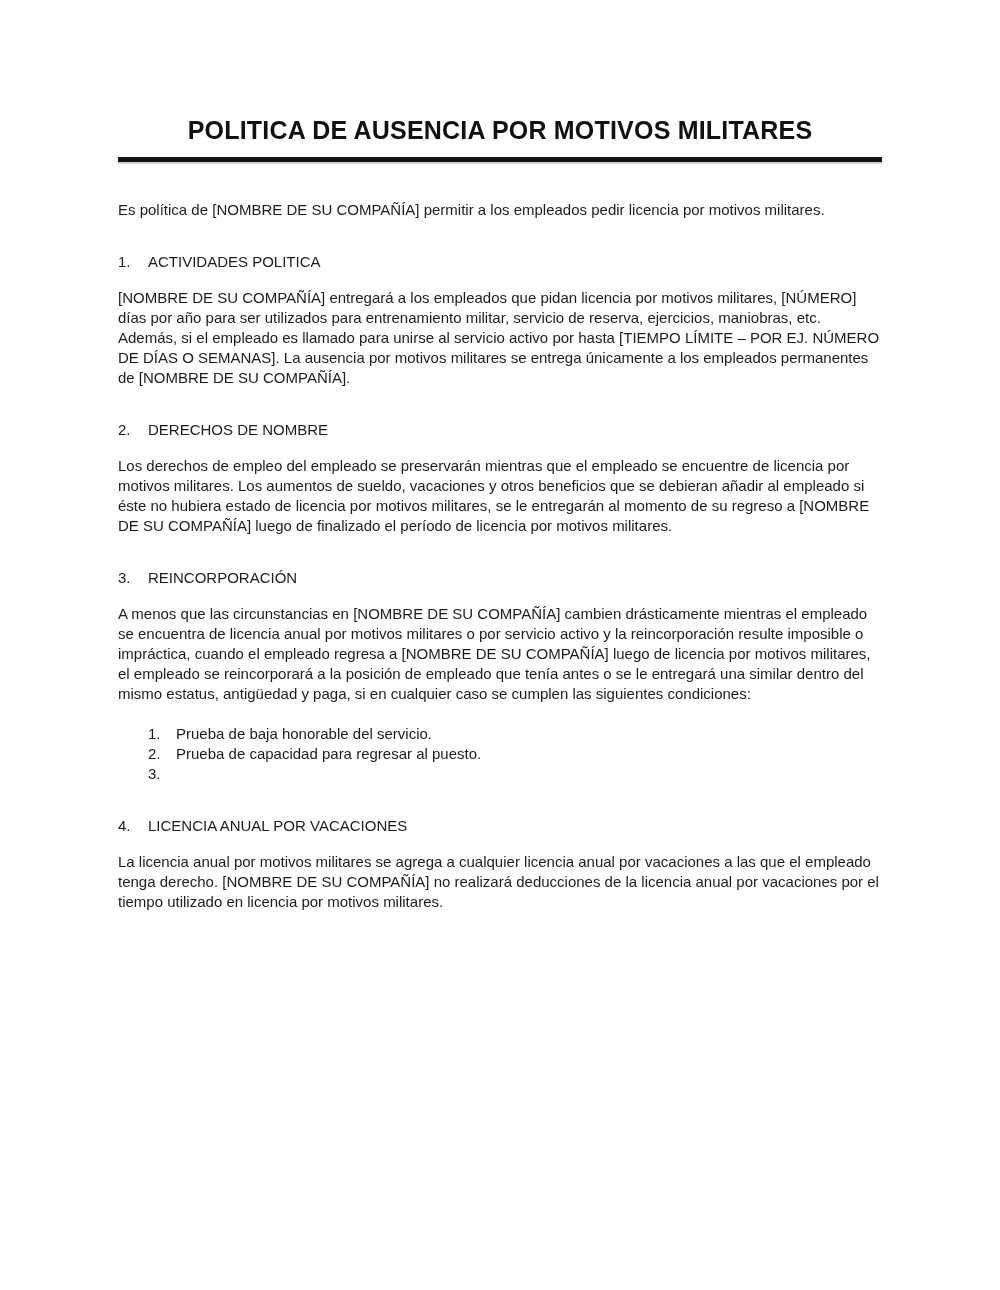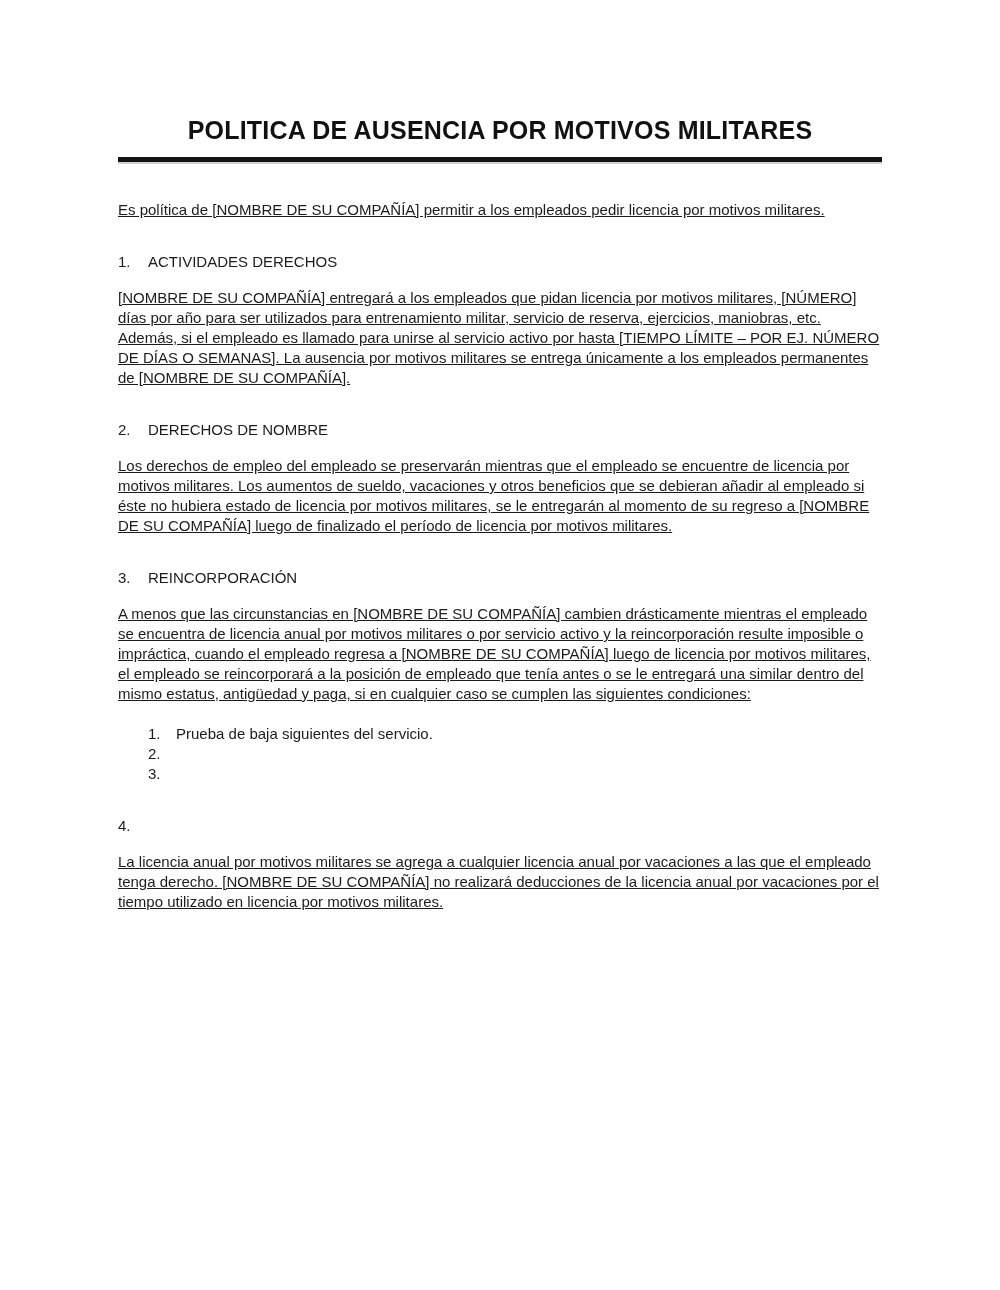--- a/index.html
+++ b/index.html
@@ -36,21 +36,20 @@
   .title-rule {
     height: 5px;
     background: #141414;
     border-bottom: 2px solid #cfcfcf;
     margin: 0 0 36px 0;
   }
   p.para {
     margin: 0 0 20px 0;
     font-size: 15px;
     line-height: 20px;
-    text-decoration: underline;
   }
   p.justified {
     text-align: justify;
   }
   .section-heading {
     display: flex;
     margin: 32px 0 16px 0;
     font-size: 15px;
     line-height: 20px;
     font-weight: normal;
@@ -77,21 +76,21 @@
   <div class="content">
 
     <h1 class="doc-title">POLITICA DE AUSENCIA POR MOTIVOS MILITARES</h1>
     <div class="title-rule"></div>
 
     <p class="para justified">Es política de [NOMBRE DE SU COMPAÑÍA] permitir a los empleados pedir licencia por motivos militares.</p>
 
     <div class="section">
       <div class="section-heading">
         <span class="sec-num">1.</span>
-        <span class="sec-label">ACTIVIDADES DERECHOS</span>
+        <span class="sec-label">ACTIVIDADES POLITICA</span>
       </div>
       <p class="para">[NOMBRE DE SU COMPAÑÍA] entregará a los empleados que pidan licencia por motivos militares, [NÚMERO] días por año para ser utilizados para entrenamiento militar, servicio de reserva, ejercicios, maniobras, etc. Además, si el empleado es llamado para unirse al servicio activo por hasta [TIEMPO LÍMITE – POR EJ. NÚMERO DE DÍAS O SEMANAS]. La ausencia por motivos militares se entrega únicamente a los empleados permanentes de [NOMBRE DE SU COMPAÑÍA].</p>
     </div>
 
     <div class="section">
       <div class="section-heading">
         <span class="sec-num">2.</span>
         <span class="sec-label">DERECHOS DE NOMBRE</span>
       </div>
       <p class="para">Los derechos de empleo del empleado se preservarán mientras que el empleado se encuentre de licencia por motivos militares. Los aumentos de sueldo, vacaciones y otros beneficios que se debieran añadir al empleado si éste no hubiera estado de licencia por motivos militares, se le entregarán al momento de su regreso a [NOMBRE DE SU COMPAÑÍA] luego de finalizado el período de licencia por motivos militares.</p>
@@ -100,33 +99,35 @@
     <div class="section">
       <div class="section-heading">
         <span class="sec-num">3.</span>
         <span class="sec-label">REINCORPORACIÓN</span>
       </div>
       <p class="para">A menos que las circunstancias en [NOMBRE DE SU COMPAÑÍA] cambien drásticamente mientras el empleado se encuentra de licencia anual por motivos militares o por servicio activo y la reincorporación resulte imposible o impráctica, cuando el empleado regresa a [NOMBRE DE SU COMPAÑÍA] luego de licencia por motivos militares, el empleado se reincorporará a la posición de empleado que tenía antes o se le entregará una similar dentro del mismo estatus, antigüedad y paga, si en cualquier caso se cumplen las siguientes condiciones:</p>
 
       <div class="conditions-list">
         <div class="list-item">
           <span class="item-marker">1.</span>
-          <span class="item-text">Prueba de baja siguientes del servicio.</span>
+          <span class="item-text">Prueba de baja honorable del servicio.</span>
         </div>
         <div class="list-item">
           <span class="item-marker">2.</span>
+          <span class="item-text">Prueba de capacidad para regresar al puesto.</span>
         </div>
         <div class="list-item">
           <span class="item-marker">3.</span>
         </div>
       </div>
 
     </div>
 
     <div class="section">
       <div class="section-heading">
         <span class="sec-num">4.</span>
+        <span class="sec-label">LICENCIA ANUAL POR VACACIONES</span>
       </div>
       <p class="para">La licencia anual por motivos militares se agrega a cualquier licencia anual por vacaciones a las que el empleado tenga derecho. [NOMBRE DE SU COMPAÑÍA] no realizará deducciones de la licencia anual por vacaciones por el tiempo utilizado en licencia por motivos militares.</p>
     </div>
 
   </div>
 </div>
 
 </body></html>

